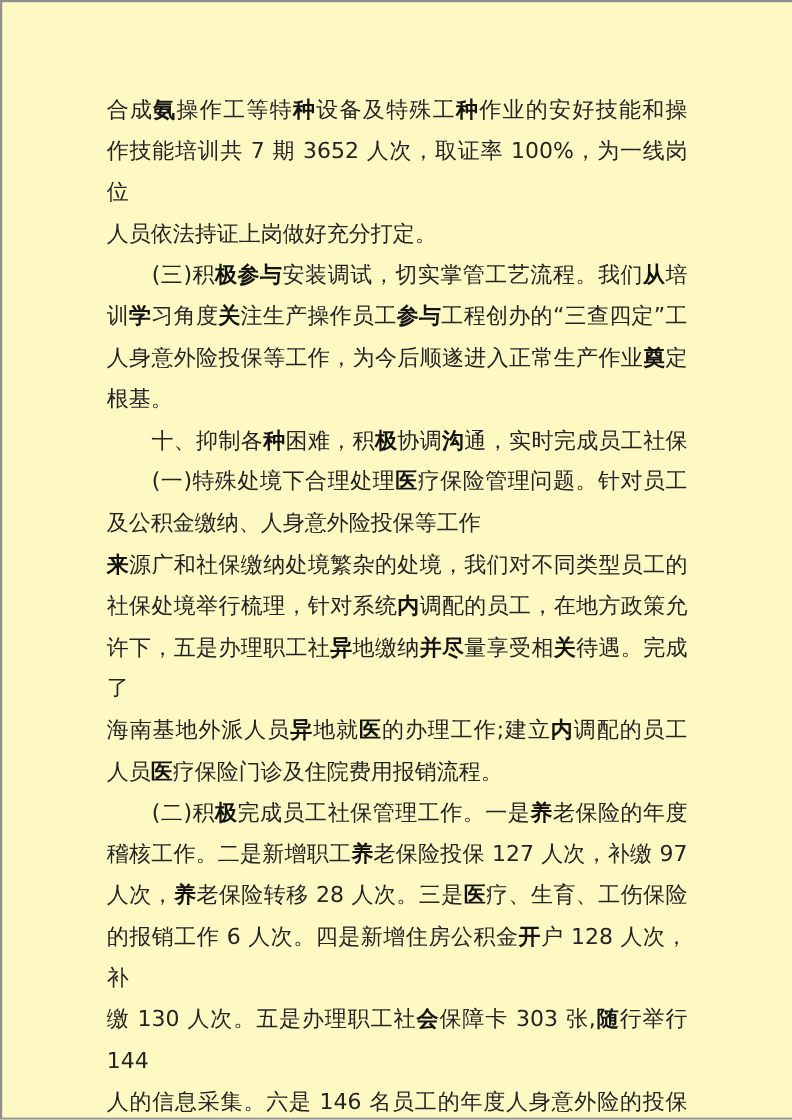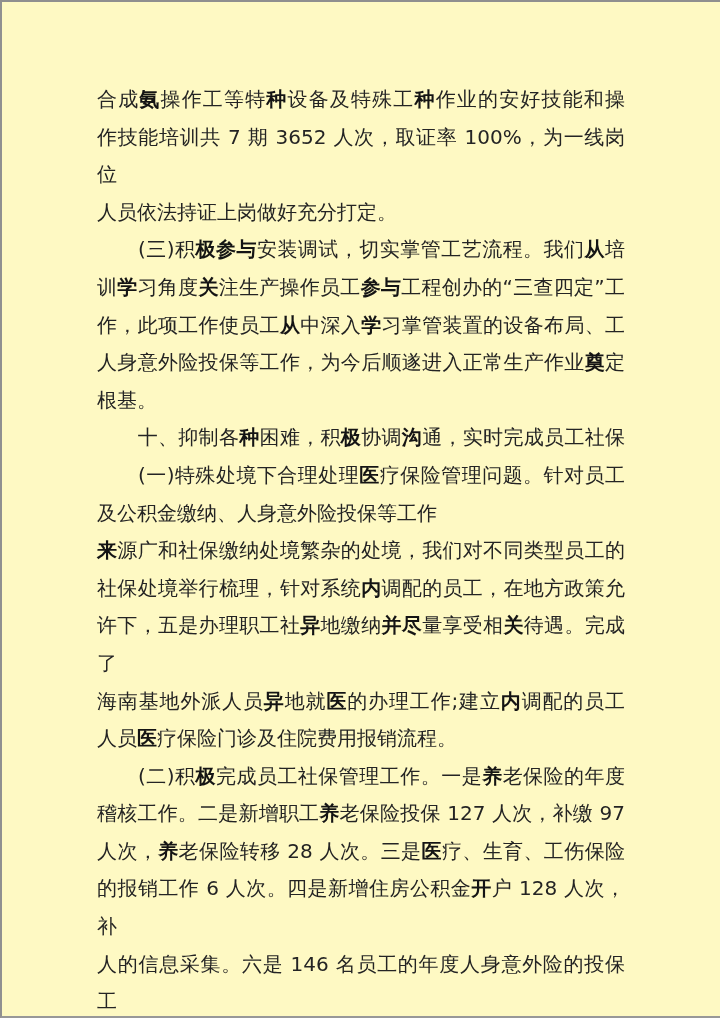--- a/index.html
+++ b/index.html
@@ -47,30 +47,30 @@
 </head>
 <body>
 
 <div class="page">
   <div class="text-block" id="lines-root">
       <div class="line"><span>合成</span><span class="b">氨</span><span>操作工等特</span><span class="b">种</span><span>设备及特殊工</span><span class="b">种</span><span>作业的安好技能和操</span></div>
       <div class="line"><span>作技能培训共 7 期 3652 人次，取证率 100%，为一线岗位</span></div>
       <div class="line last"><span>人员依法持证上岗做好充分打定。</span></div>
       <div class="line"><span>　　(三)积</span><span class="b">极参与</span><span>安装调试，切实掌管工艺流程。我们</span><span class="b">从</span><span>培</span></div>
       <div class="line"><span>训</span><span class="b">学</span><span>习角度</span><span class="b">关</span><span>注生产操作员工</span><span class="b">参与</span><span>工程创办的“三查四定”工</span></div>
-      <div class="line"><span>作，此项工作使员工</span><span class="b">从</span><span>中深入</span><span class="b">学</span><span>习掌管装置的设备布局、工</span></div>
       <div class="line"><span>人身意外险投保等工作，为今后顺遂进入正常生产作业</span><span class="b">奠</span><span>定</span></div>
       <div class="line last"><span>根基。</span></div>
       <div class="line"><span>　　十、抑制各</span><span class="b">种</span><span>困难，积</span><span class="b">极</span><span>协调</span><span class="b">沟</span><span>通，实时完成员工社保</span></div>
       <div class="line"><span>　　(一)特殊处境下合理处理</span><span class="b">医</span><span>疗保险管理问题。针对员工</span></div>
       <div class="line last"><span>及公积金缴纳、人身意外险投保等工作</span></div>
       <div class="line"><span class="b">来</span><span>源广和社保缴纳处境繁杂的处境，我们对不同类型员工的</span></div>
       <div class="line"><span>社保处境举行梳理，针对系统</span><span class="b">内</span><span>调配的员工，在地方政策允</span></div>
       <div class="line"><span>许下，五是办理职工社</span><span class="b">异</span><span>地缴纳</span><span class="b">并尽</span><span>量享受相</span><span class="b">关</span><span>待遇。完成了</span></div>
       <div class="line"><span>海南基地外派人员</span><span class="b">异</span><span>地就</span><span class="b">医</span><span>的办理工作;建立</span><span class="b">内</span><span>调配的员工</span></div>
       <div class="line last"><span>人员</span><span class="b">医</span><span>疗保险门诊及住院费用报销流程。</span></div>
       <div class="line"><span>　　(二)积</span><span class="b">极</span><span>完成员工社保管理工作。一是</span><span class="b">养</span><span>老保险的年度</span></div>
       <div class="line"><span>稽核工作。二是新增职工</span><span class="b">养</span><span>老保险投保 127 人次，补缴 97</span></div>
       <div class="line"><span>人次，</span><span class="b">养</span><span>老保险转移 28 人次。三是</span><span class="b">医</span><span>疗、生育、工伤保险</span></div>
       <div class="line"><span>的报销工作 6 人次。四是新增住房公积金</span><span class="b">开</span><span>户 128 人次，补</span></div>
+      <div class="line"><span>缴 130 人次。五是办理职工社</span><span class="b">会</span><span>保障卡 303 张,</span><span class="b">随</span><span>行举行 144</span></div>
       <div class="line"><span>人的信息采集。六是 146 名员工的年度人身意外险的投保工</span></div>
     </div>
 </div>
 
 </body></html>

